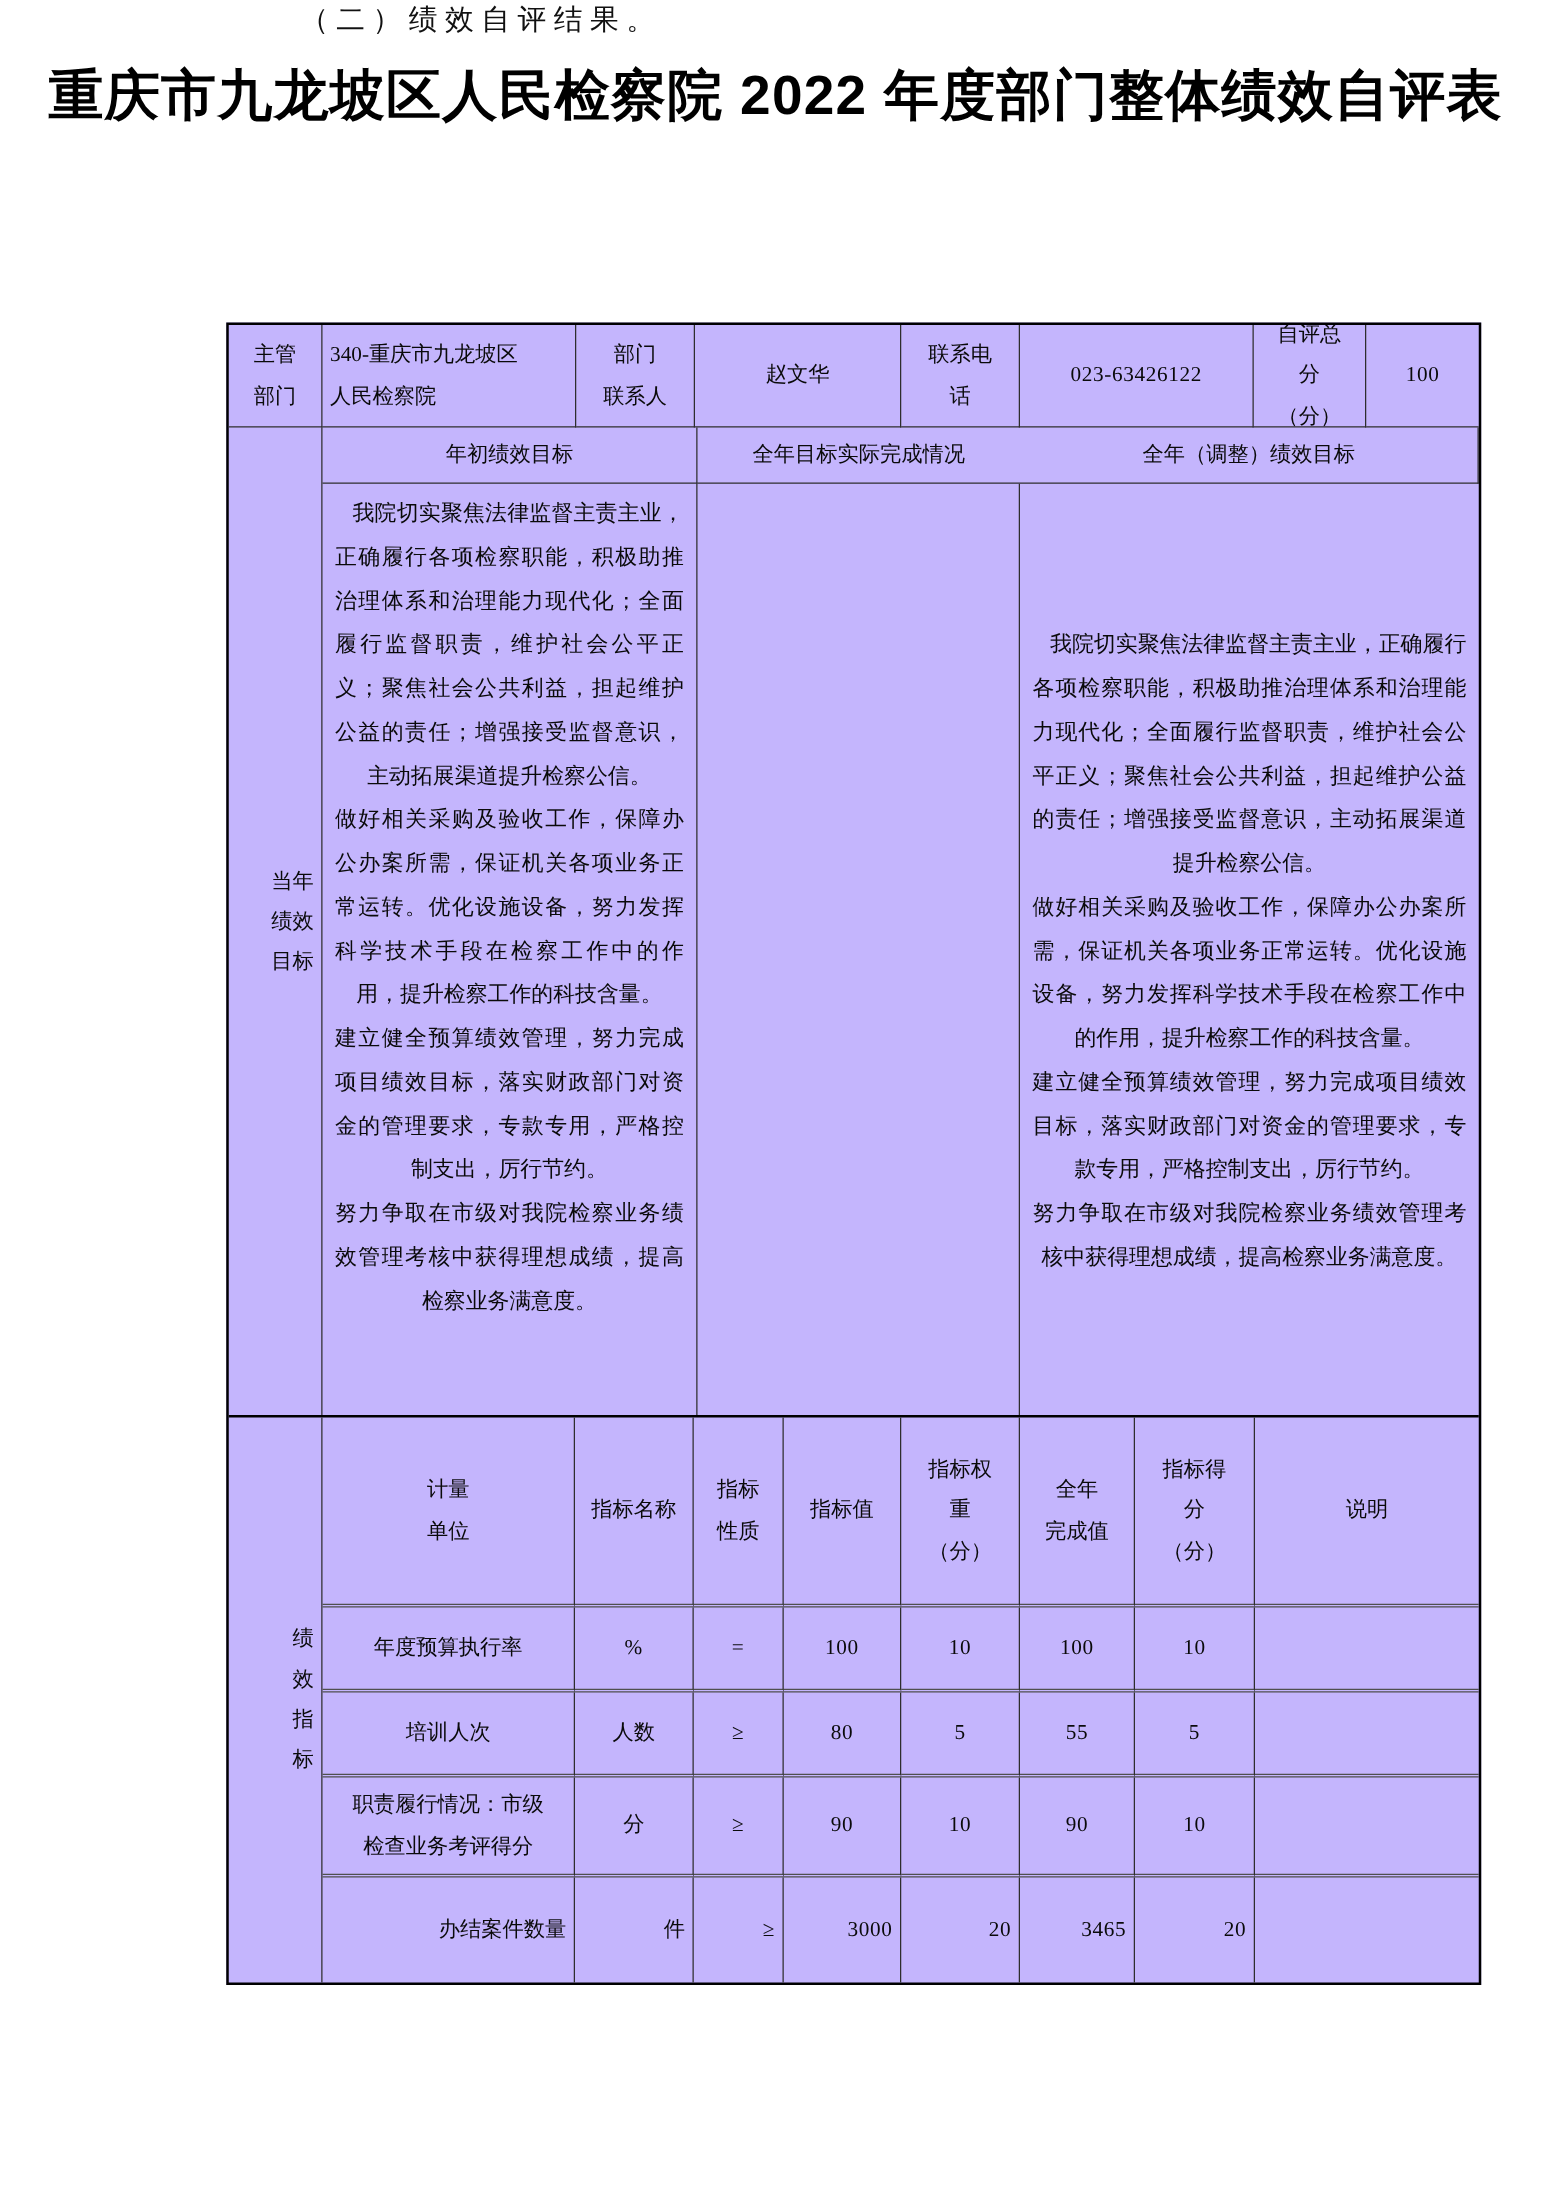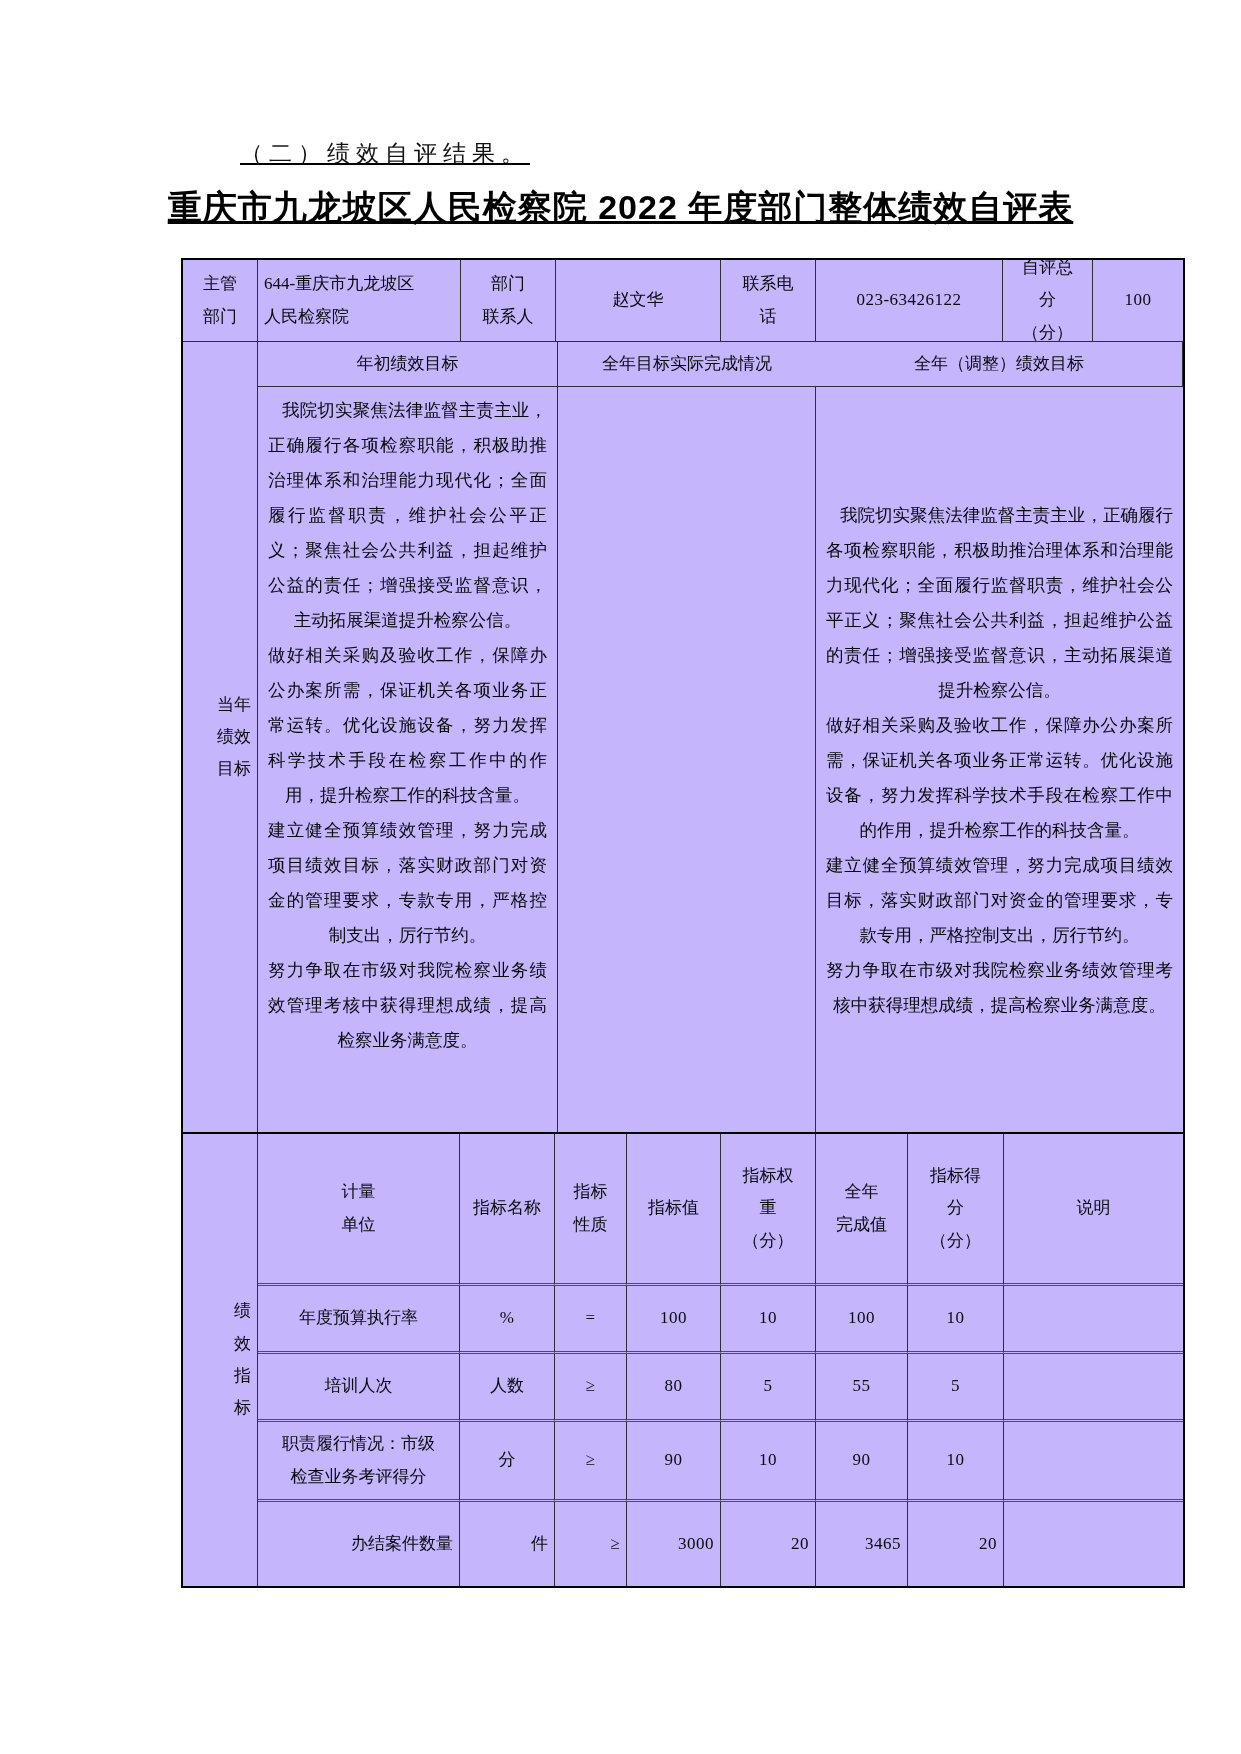--- a/index.html
+++ b/index.html
@@ -1,29 +1,29 @@
 <!DOCTYPE html>
 <html><head>
 <meta charset="utf-8">
 <style>
   html,body{margin:0;padding:0;}
   body{
     width:1241px;height:1754px;background:#ffffff;color:#000;
     font-family:"Liberation Serif","DejaVu Serif",serif;
     position:relative;overflow:hidden;
   }
-  .page{padding-top:138px;text-decoration:underline;}
+  .page{}
   .section-heading{
     margin:0 0 0 240px;
     font-size:23px;letter-spacing:6px;color:#111;
   }
   .doc-title{
     margin:16px 0 0 0;width:100%;text-align:center;
     font-family:"Liberation Sans","DejaVu Sans",sans-serif;
-    font-size:34px;font-weight:bold;letter-spacing:1px;color:#000;
+    font-size:44px;font-weight:bold;letter-spacing:1px;color:#000;
   }
   .tbl{
     position:absolute;left:181px;top:258px;width:1000px;
     border:2px solid #000;box-sizing:content-box;background:#c4b5fd;
     font-size:17px;color:#0a0a0a;
   }
   .grid{display:grid;}
   .gA{grid-template-columns:75px 203px 95px 165px 95px 187px 90px 90px;grid-template-rows:82px;}
   .gB{grid-template-columns:75px 300px 258px 367px;grid-template-rows:45px 745px;}
   .gC{grid-template-columns:75px 202px 95px 72px 94px 95px 92px 96px 179px;
@@ -59,21 +59,21 @@
 
   <p class="section-heading">（二）绩效自评结果。</p>
 
   <div class="doc-title">重庆市九龙坡区人民检察院 2022 年度部门整体绩效自评表</div>
 
   <div class="tbl">
 
     <div class="grid gA">
       <div class="c ml">主管
 部门</div>
-      <div class="c ml left">644-重庆市九龙坡区
+      <div class="c ml left">340-重庆市九龙坡区
 人民检察院</div>
       <div class="c ml">部门
 联系人</div>
       <div class="c">赵文华</div>
       <div class="c ml">联系电
 话</div>
       <div class="c num">023-63426122</div>
       <div class="c ml">自评总
 分
 （分）</div>

